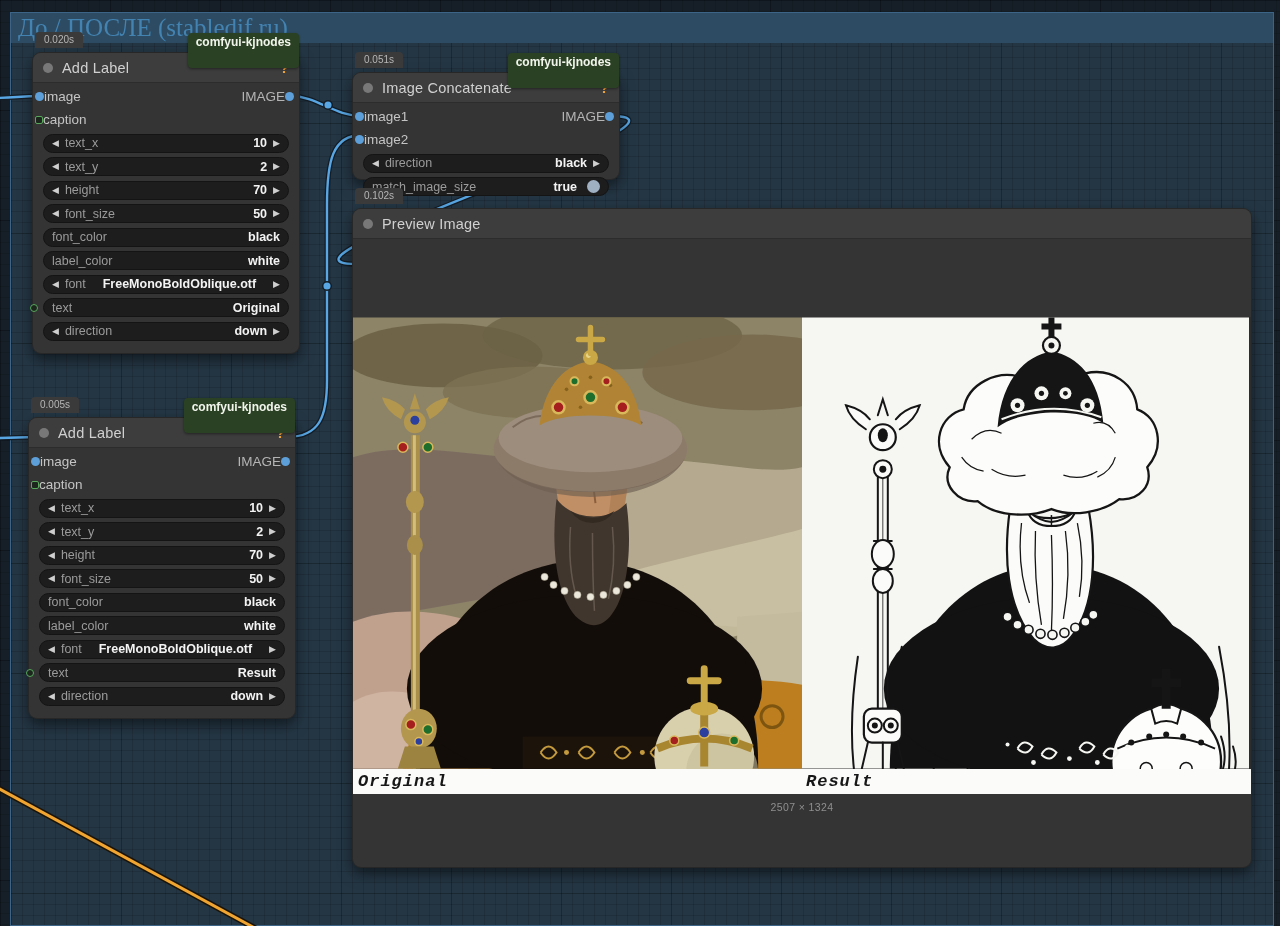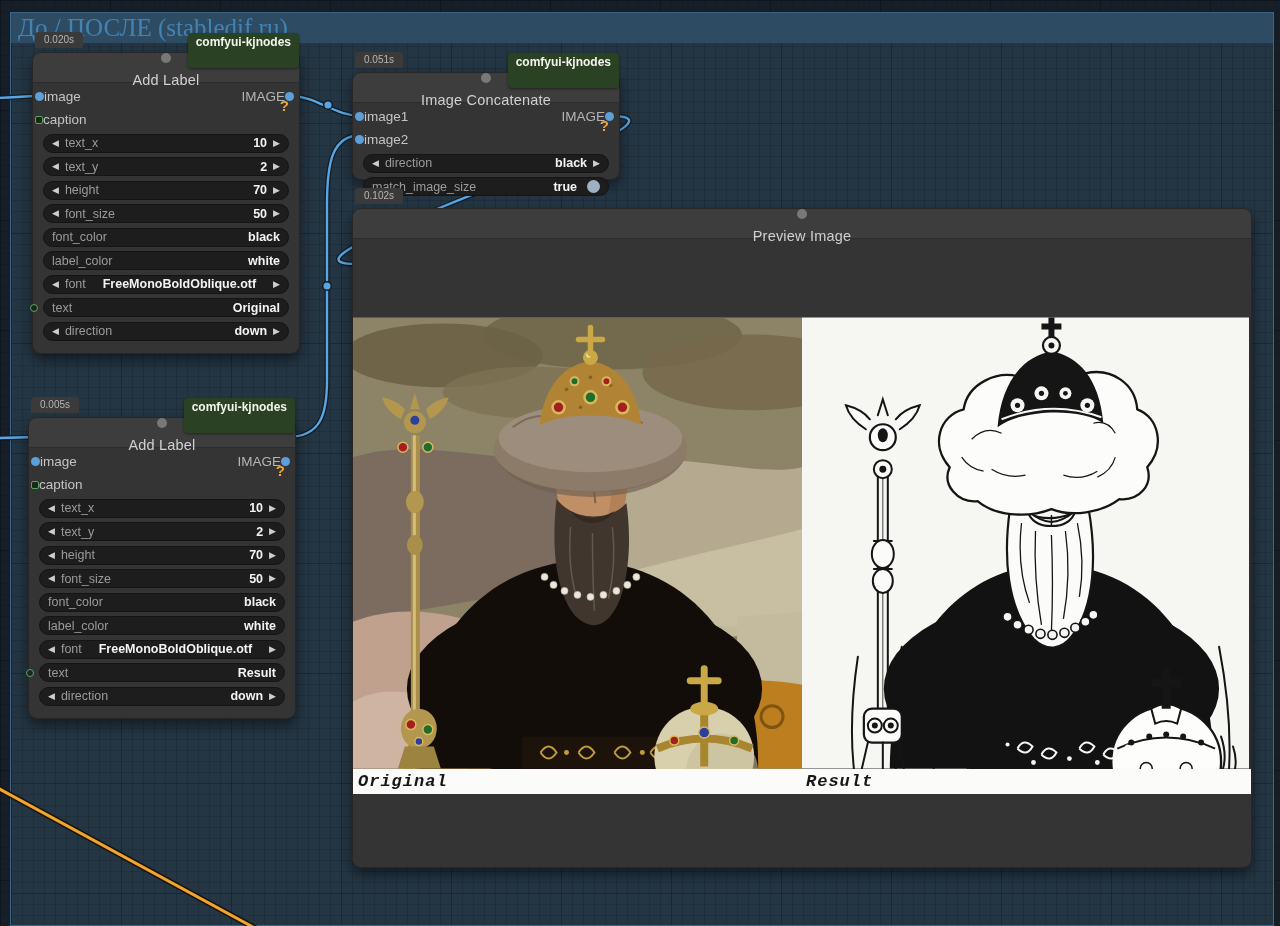--- a/index.html
+++ b/index.html
@@ -41,21 +41,21 @@
   .wire-or-o{fill:none;stroke:#1a1408;stroke-width:6;}
   .wire-or{fill:none;stroke:#f0a431;stroke-width:3;}
   .rdot{fill:#58a7e4;stroke:#141d26;stroke-width:1.5;}
   
   .node{
     position:absolute;background:#343434;border:1px solid #272727;border-radius:9px;
     box-shadow:0 6px 14px rgba(0,0,0,.5);box-sizing:border-box;z-index:3;color:#c8c8c8;
   }
   .nheader{
     height:30px;display:flex;align-items:center;padding:0 10px;gap:9px;
-    background:#3d3d3d;border-radius:8px 8px 0 0;border-bottom:1px solid #2c2c2c;box-sizing:border-box;flex-direction:column;
+    background:#3d3d3d;border-radius:8px 8px 0 0;border-bottom:1px solid #2c2c2c;box-sizing:border-box;
   }
   .cdot{width:10px;height:10px;border-radius:50%;background:#787878;flex:0 0 auto;}
   .ntitle{font-size:14.5px;color:#d0d0d0;letter-spacing:.2px;}
   .help{margin-left:auto;color:#eea33b;font-weight:bold;font-size:15px;}
   .timer{
     position:absolute;top:-21px;left:2px;background:#3a3a3a;color:#b6b6b6;
     font-size:10px;padding:2px 9px 3px;border-radius:4px 4px 0 0;
   }
   .badge{
     position:absolute;top:-20px;right:0;background:#2b4123;color:#f1f5ec;
@@ -542,13 +542,14 @@
           <circle cx="206" cy="428" r="2"></circle>
             <circle cx="326" cy="430" r="2"></circle>
         </g>
       </svg>
     </div>
     <div class="capstrip">
       <span class="cap left">Original</span>
       <span class="cap right">Result</span>
     </div>
   </div>
+  <div class="dims">2507 × 1324</div>
 </div>
 
 </body></html>

